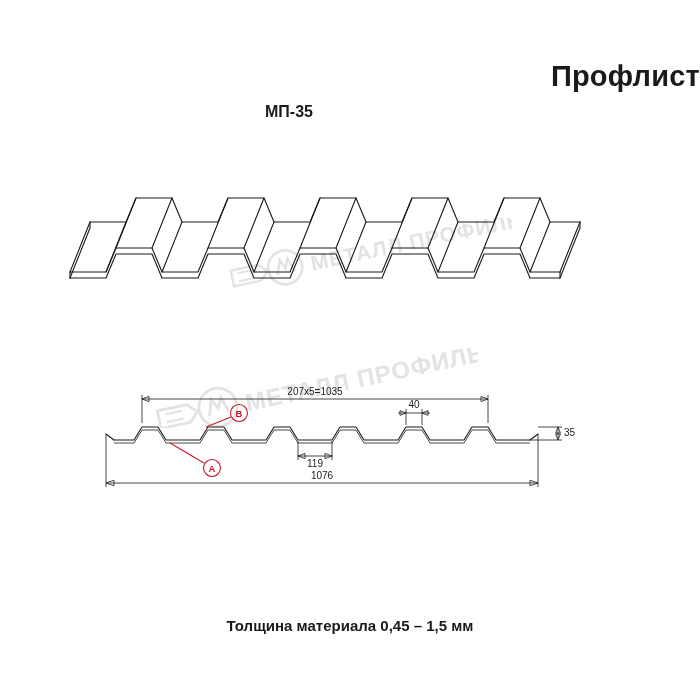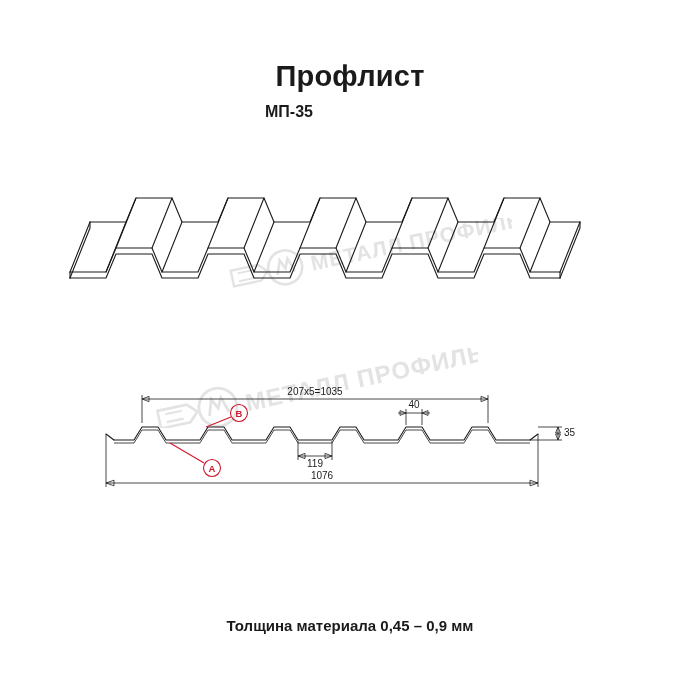--- a/index.html
+++ b/index.html
@@ -18,21 +18,21 @@
   .page {
     position: relative;
     width: 700px;
     height: 700px;
   }
   .title {
     position: absolute;
     top: 60px;
     left: 0;
     width: 700px;
-    text-align: center;
+    text-align: right;
     font-size: 29px;
     font-weight: bold;
     letter-spacing: 0.2px;
     color: #1a1a1a;
   }
   .subtitle {
     position: absolute;
     top: 103px;
     left: 0;
     width: 578px;
@@ -250,15 +250,15 @@
 
       <g>
         <path class="callout" d="M110 72 L135 62"></path>
         <circle class="callout" cx="143" cy="58" r="8.5"></circle>
         <text class="callouttxt" x="143" y="61.5" text-anchor="middle">B</text>
       </g>
 
     </svg>
   </div>
 
-  <div class="footer">Толщина материала 0,45 – 0,9 мм</div>
+  <div class="footer">Толщина материала 0,45 – 1,5 мм</div>
 
 </div>
 
 </body></html>

